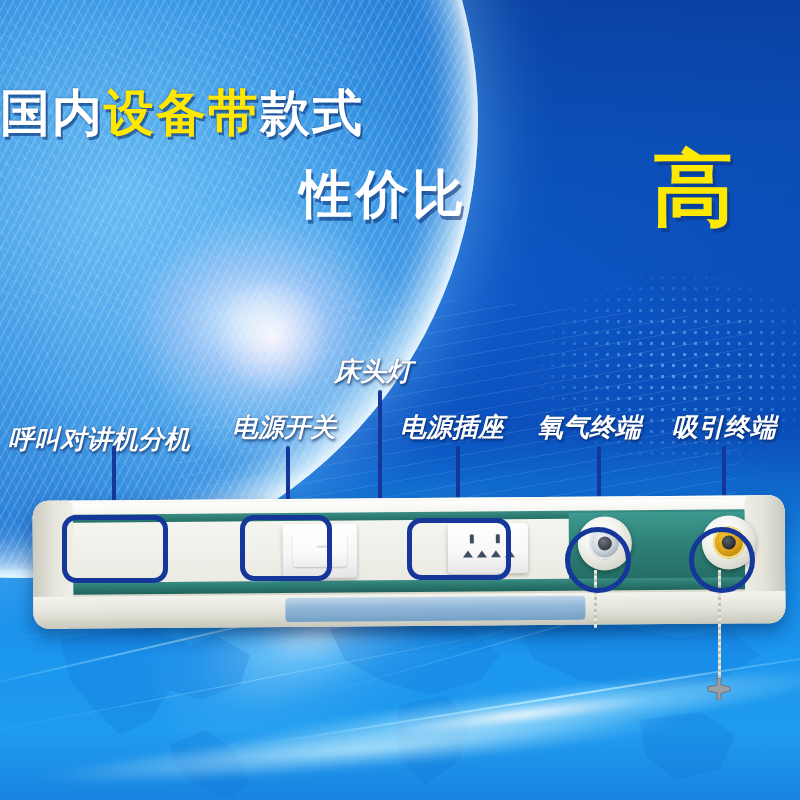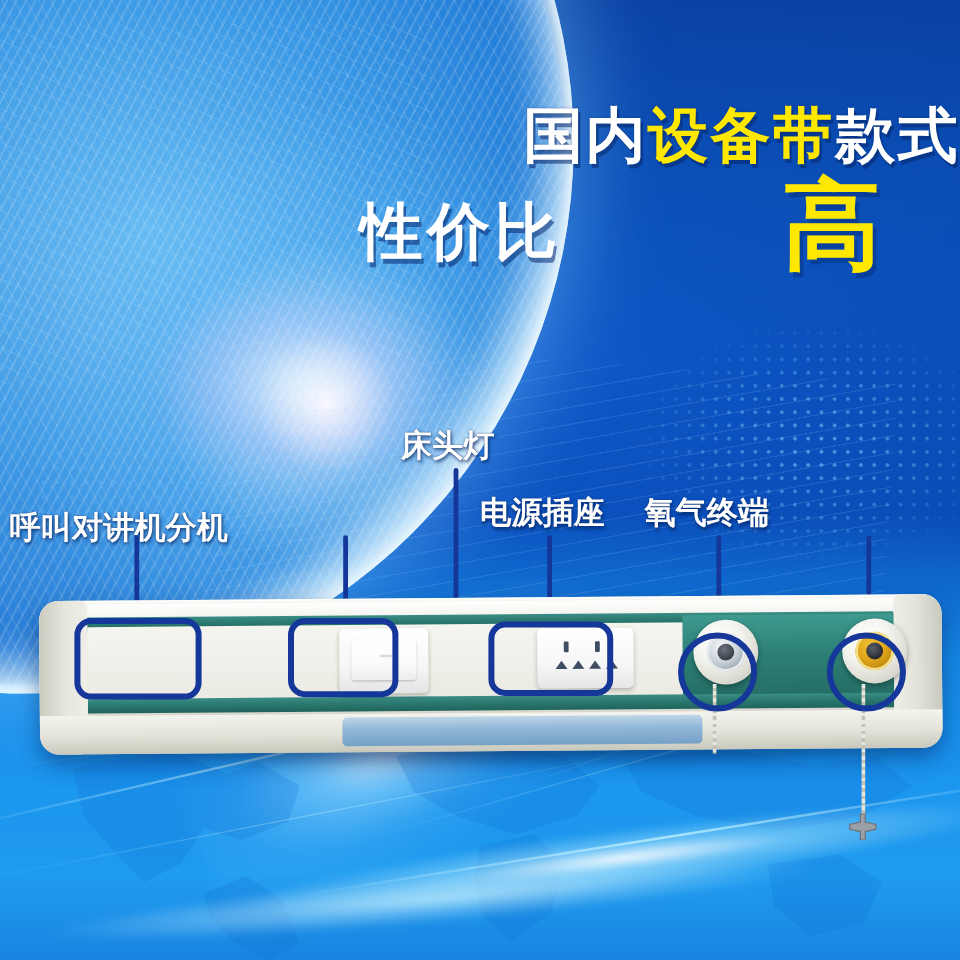--- a/index.html
+++ b/index.html
@@ -82,37 +82,37 @@
   
   .sweep{position:absolute;left:-60px;bottom:40px;width:960px;height:150px;
     background:radial-gradient(ellipse 520px 40px at 60% 78%, rgba(255,255,255,.92) 0%, rgba(190,240,255,.45) 26%, rgba(140,215,255,0) 62%);
     transform:rotate(-7deg);filter:blur(2px);}
   .sweep2{position:absolute;left:-80px;bottom:-10px;width:980px;height:130px;
     background:radial-gradient(ellipse 460px 28px at 45% 50%, rgba(210,245,255,.70) 0%, rgba(150,220,255,0) 70%);
     transform:rotate(-5deg);filter:blur(3px);}
 
   
   .headline{position:absolute;left:0;top:0;width:800px;}
-  .hl1{position:absolute;left:0;top:88px;width:800px;text-align:right;
+  .hl1{position:absolute;left:0;top:88px;width:800px;text-align:left;
     font-size:50px;font-weight:bold;letter-spacing:2px;line-height:1;
     white-space:nowrap;}
   .hl1 .w{color:#ffffff;}
   .hl1 .y{color:#ffe800;}
   .hl1 span{text-shadow:2px 3px 0 rgba(6,40,110,.55), 0 0 2px rgba(6,40,110,.5);}
   .hl2{position:absolute;left:300px;top:168px;
     font-size:52px;font-weight:bold;color:#ffffff;letter-spacing:4px;line-height:1;
     text-shadow:2px 4px 0 rgba(6,40,110,.55);white-space:nowrap;}
   .hl3{position:absolute;left:652px;top:148px;
     font-size:82px;font-weight:bold;color:#ffe800;line-height:1;
     text-shadow:3px 4px 0 rgba(6,40,110,.40);}
 
   
   .label{position:absolute;font-weight:bold;color:#ffffff;white-space:nowrap;
     text-shadow:1px 2px 3px rgba(4,35,95,.75), 0 0 1px rgba(4,35,95,.9);
-    line-height:1;}
+    line-height:1;font-style:italic;}
   .lead{position:absolute;width:4px;background:#15379a;border-radius:2px;}
 
   
   .hbox{position:absolute;border:5px solid #15379a;border-radius:14px;box-sizing:border-box;}
   .hcircle{position:absolute;border:5px solid #15379a;border-radius:50%;box-sizing:border-box;}
 
   
   .panel{position:absolute;left:33px;top:498px;width:752px;height:128px;
     border-radius:16px;
     background:linear-gradient(180deg,#f2f2ec 0%,#e9e9e1 30%,#dcdcd2 62%,#cfcfc4 100%);
@@ -232,23 +232,25 @@
   <div class="sweep"></div>
   <div class="sweep2"></div>
 
   <div class="headline">
     <div class="hl1"><span class="w">国内</span><span class="y">设备带</span><span class="w">款式</span></div>
     <div class="hl2">性价比</div>
     <div class="hl3">高</div>
   </div>
 
   <div class="label" style="left:8px;top:426px;font-size:26px;">呼叫对讲机分机</div>
+  <div class="label" style="left:232px;top:414px;font-size:26px;">电源开关</div>
   <div class="label" style="left:334px;top:358px;font-size:26px;">床头灯</div>
   <div class="label" style="left:400px;top:414px;font-size:26px;">电源插座</div>
   <div class="label" style="left:537px;top:414px;font-size:26px;">氧气终端</div>
+  <div class="label" style="left:672px;top:414px;font-size:26px;">吸引终端</div>
 
   <div class="lead" style="left:112px;top:446px;height:78px;"></div>
   <div class="lead" style="left:286px;top:446px;height:72px;"></div>
   <div class="lead" style="left:378px;top:390px;height:212px;"></div>
   <div class="lead" style="left:456px;top:446px;height:72px;"></div>
   <div class="lead" style="left:597px;top:446px;height:80px;"></div>
   <div class="lead" style="left:722px;top:446px;height:78px;"></div>
 
   <div class="panel-shadow"></div>
 

